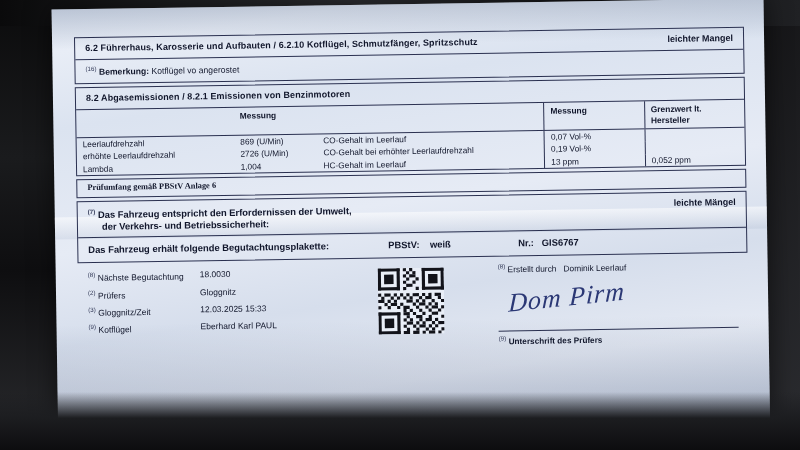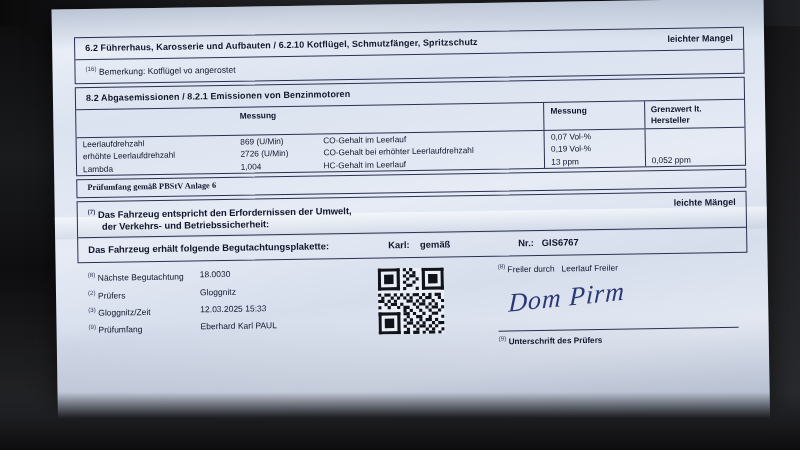--- a/index.html
+++ b/index.html
@@ -108,21 +108,21 @@
     right: 10px;
     top: 5px;
     font-weight: bold;
     font-size: 9px;
   }
 
   .remark {
     padding: 5px 8px 5px 10px;
     font-size: 8.6px;
   }
-  .remark b { font-weight: normal; }
+  .remark b { font-weight: bold; }
 
   
   .emis-head {
     display: flex;
     font-weight: bold;
     font-size: 8.4px;
   }
   .cell { padding: 3px 6px; }
   .c1 { width: 160px; }
   .c2 { width: 78px; }
@@ -281,23 +281,23 @@
         <div class="declare">
           <span class="marker">(7)</span>
           <span>Das Fahrzeug entspricht den Erfordernissen der Umwelt,</span>
           <div class="l2">der Verkehrs- und Betriebssicherheit:</div>
           <div class="right-label">leichte Mängel</div>
         </div>
         <div class="row-line"></div>
         <div class="plate-line">
           <div class="lbl">Das Fahrzeug erhält folgende Begutachtungsplakette:</div>
           <div class="farbe">
-            <span>Karl:</span>
+            <span>PBStV:</span>
             &nbsp;&nbsp;
-            <span>gemäß</span>
+            <span>weiß</span>
           </div>
           <div class="nr">
             <span>Nr.:</span>
             &nbsp;
             <span>GIS6767</span>
           </div>
         </div>
       </div>
 
       <div class="footer">
@@ -319,21 +319,21 @@
           <div class="frow">
             <div class="k">
               <span class="marker">(3)</span>
               <span>Gloggnitz/Zeit</span>
             </div>
             <div class="v">12.03.2025 15:33</div>
           </div>
           <div class="frow">
             <div class="k">
               <span class="marker">(9)</span>
-              <span>Prüfumfang</span>
+              <span>Kotflügel</span>
             </div>
             <div class="v">Eberhard Karl PAUL</div>
           </div>
         </div>
 
         <svg class="qr" viewBox="0 0 21 21">
           <rect width="21" height="21" fill="#e9eef7"></rect>
           <g fill="#12131a">
             <rect x="0" y="0" width="7" height="1"></rect>
               <rect x="0" y="6" width="7" height="1"></rect>
@@ -440,23 +440,23 @@
               <rect x="11" y="20" width="2" height="1"></rect>
             <rect x="14" y="20" width="1" height="1"></rect>
               <rect x="16" y="20" width="2" height="1"></rect>
             <rect x="19" y="20" width="1" height="1"></rect>
           </g>
         </svg>
 
         <div class="fr">
           <div class="line1">
             <span class="marker">(8)</span>
-            <span>Freiler durch</span>
+            <span>Erstellt durch</span>
             &nbsp;
-            <span>Leerlauf Freiler</span>
+            <span>Dominik Leerlauf</span>
           </div>
           <div class="sig-underline">
             <div class="sig">Dom Pirm</div>
           </div>
           <div class="line2">
             <span class="marker">(9)</span>
             <span class="bold">Unterschrift des Prüfers</span>
           </div>
         </div>
       </div>

